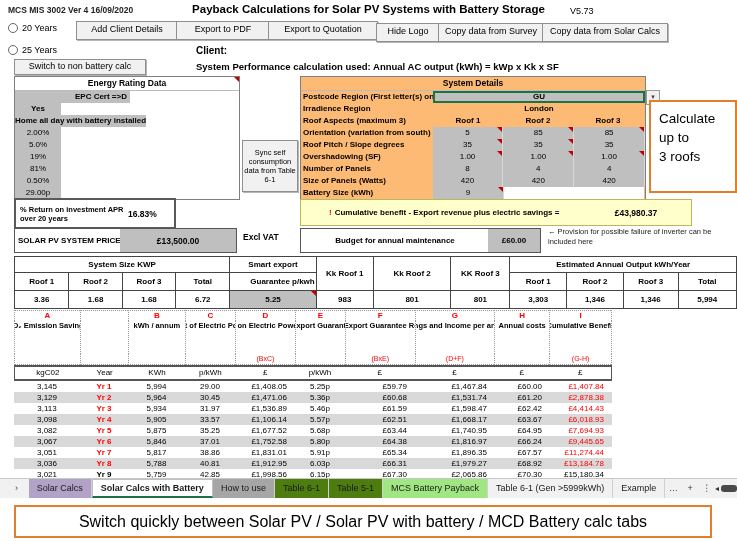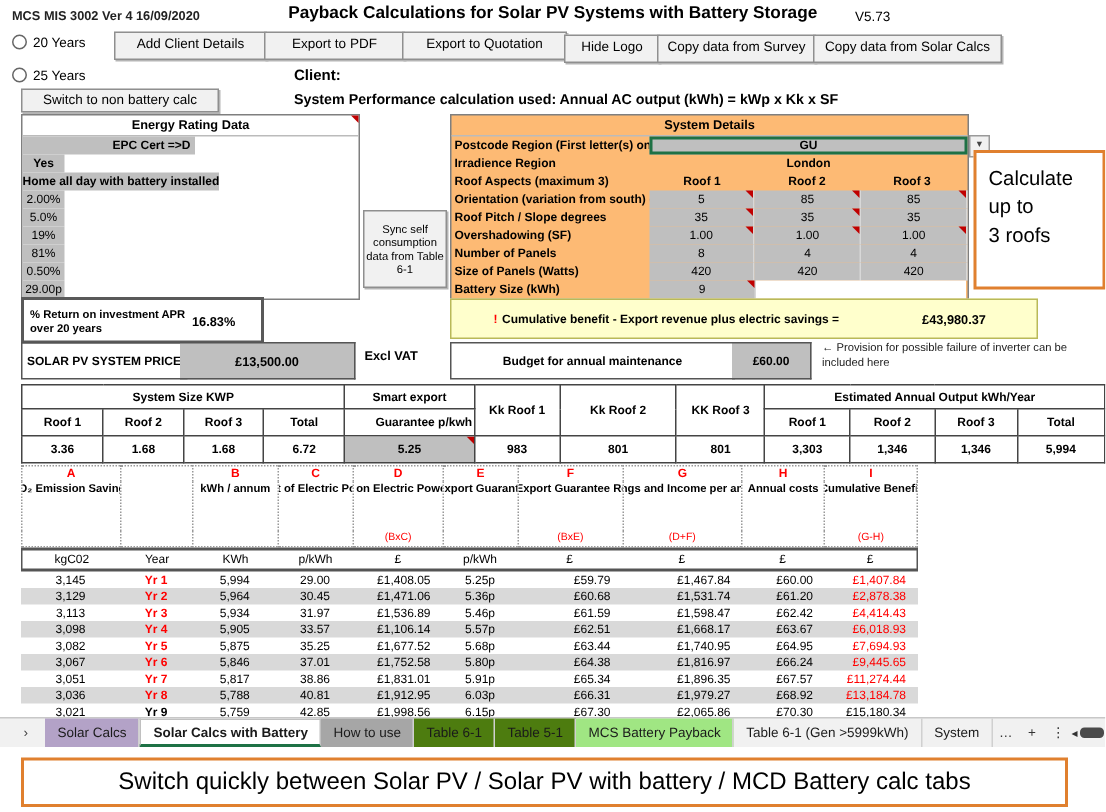--- a/index.html
+++ b/index.html
@@ -18,21 +18,21 @@
   .client-label{position:absolute;left:196px;top:45px;font-weight:bold;font-size:10px;}
   .perf-line{position:absolute;left:196px;top:61px;font-weight:bold;font-size:9.5px;}
 
   
   .er-panel{position:absolute;left:14px;top:76px;width:224px;border:1px solid #7f7f7f;background:#fff;}
   .er-title{height:13px;line-height:13px;text-align:center;font-weight:bold;font-size:8.5px;border-bottom:1px solid #bbb;}
   .er-row{display:flex;height:12px;line-height:12px;font-size:8px;align-items:flex-start;flex-direction:column;}
   .er-label{font-weight:bold;padding-left:2px;white-space:nowrap;overflow:hidden;}
   .er-value{background:#bfbfbf;}
   .flex1{flex:1;}
-  .w112{width:112px;} .w56{width:56px;} .w46{width:28px;} .mr60{margin-right:60px;}
+  .w112{width:112px;} .w56{width:56px;} .w46{width:46px;} .mr60{margin-right:60px;}
   .right{text-align:right;padding-right:3px;} .center{text-align:center;} .bold{font-weight:bold;}
 
   .sync-btn{position:absolute;left:242px;top:140px;width:54px;height:50px;font-size:7.5px;line-height:9px;
             background:#f1f1f1;border:1px solid #8f8f8f;box-shadow:1px 1px 0 #b5b5b5;display:flex;align-items:center;justify-content:center;text-align:center;cursor:pointer;}
   .roi-box{position:absolute;left:14px;top:198px;width:158px;height:27px;border:2px solid #595959;display:flex;align-items:center;}
   .roi-label{flex:1;font-weight:bold;font-size:7.5px;line-height:9px;padding-left:4px;}
   .roi-value{width:46px;font-weight:bold;font-size:8.5px;}
 
   
   .sd-panel{position:absolute;left:300px;top:76px;width:344px;border:1px solid #7f7f7f;background:#fdba74;}
@@ -480,21 +480,21 @@
 
   <div class="tabbar" id="tabbar">
       <div class="tab-nav">›</div>
       <div class="tab t-purple">Solar Calcs</div>
       <div class="tab t-active">Solar Calcs with Battery</div>
       <div class="tab t-gray">How to use</div>
       <div class="tab t-lgreen">Table 6-1</div>
       <div class="tab t-lgreen">Table 5-1</div>
       <div class="tab t-green">MCS Battery Payback</div>
       <div class="tab t-plain">Table 6-1 (Gen &gt;5999kWh)</div>
-      <div class="tab t-plain">System</div>
+      <div class="tab t-plain">Example</div>
       <div class="tab-icon">…</div>
       <div class="tab-icon">+</div>
       <div class="tab-icon">⋮</div>
       <div class="tab-scrollpill">
         <div class="pill-arrow">◂</div>
         <div class="pill"></div>
       </div>
     </div>
 
   <div class="bottom-banner">Switch quickly between Solar PV / Solar PV with battery / MCD Battery calc tabs</div>

